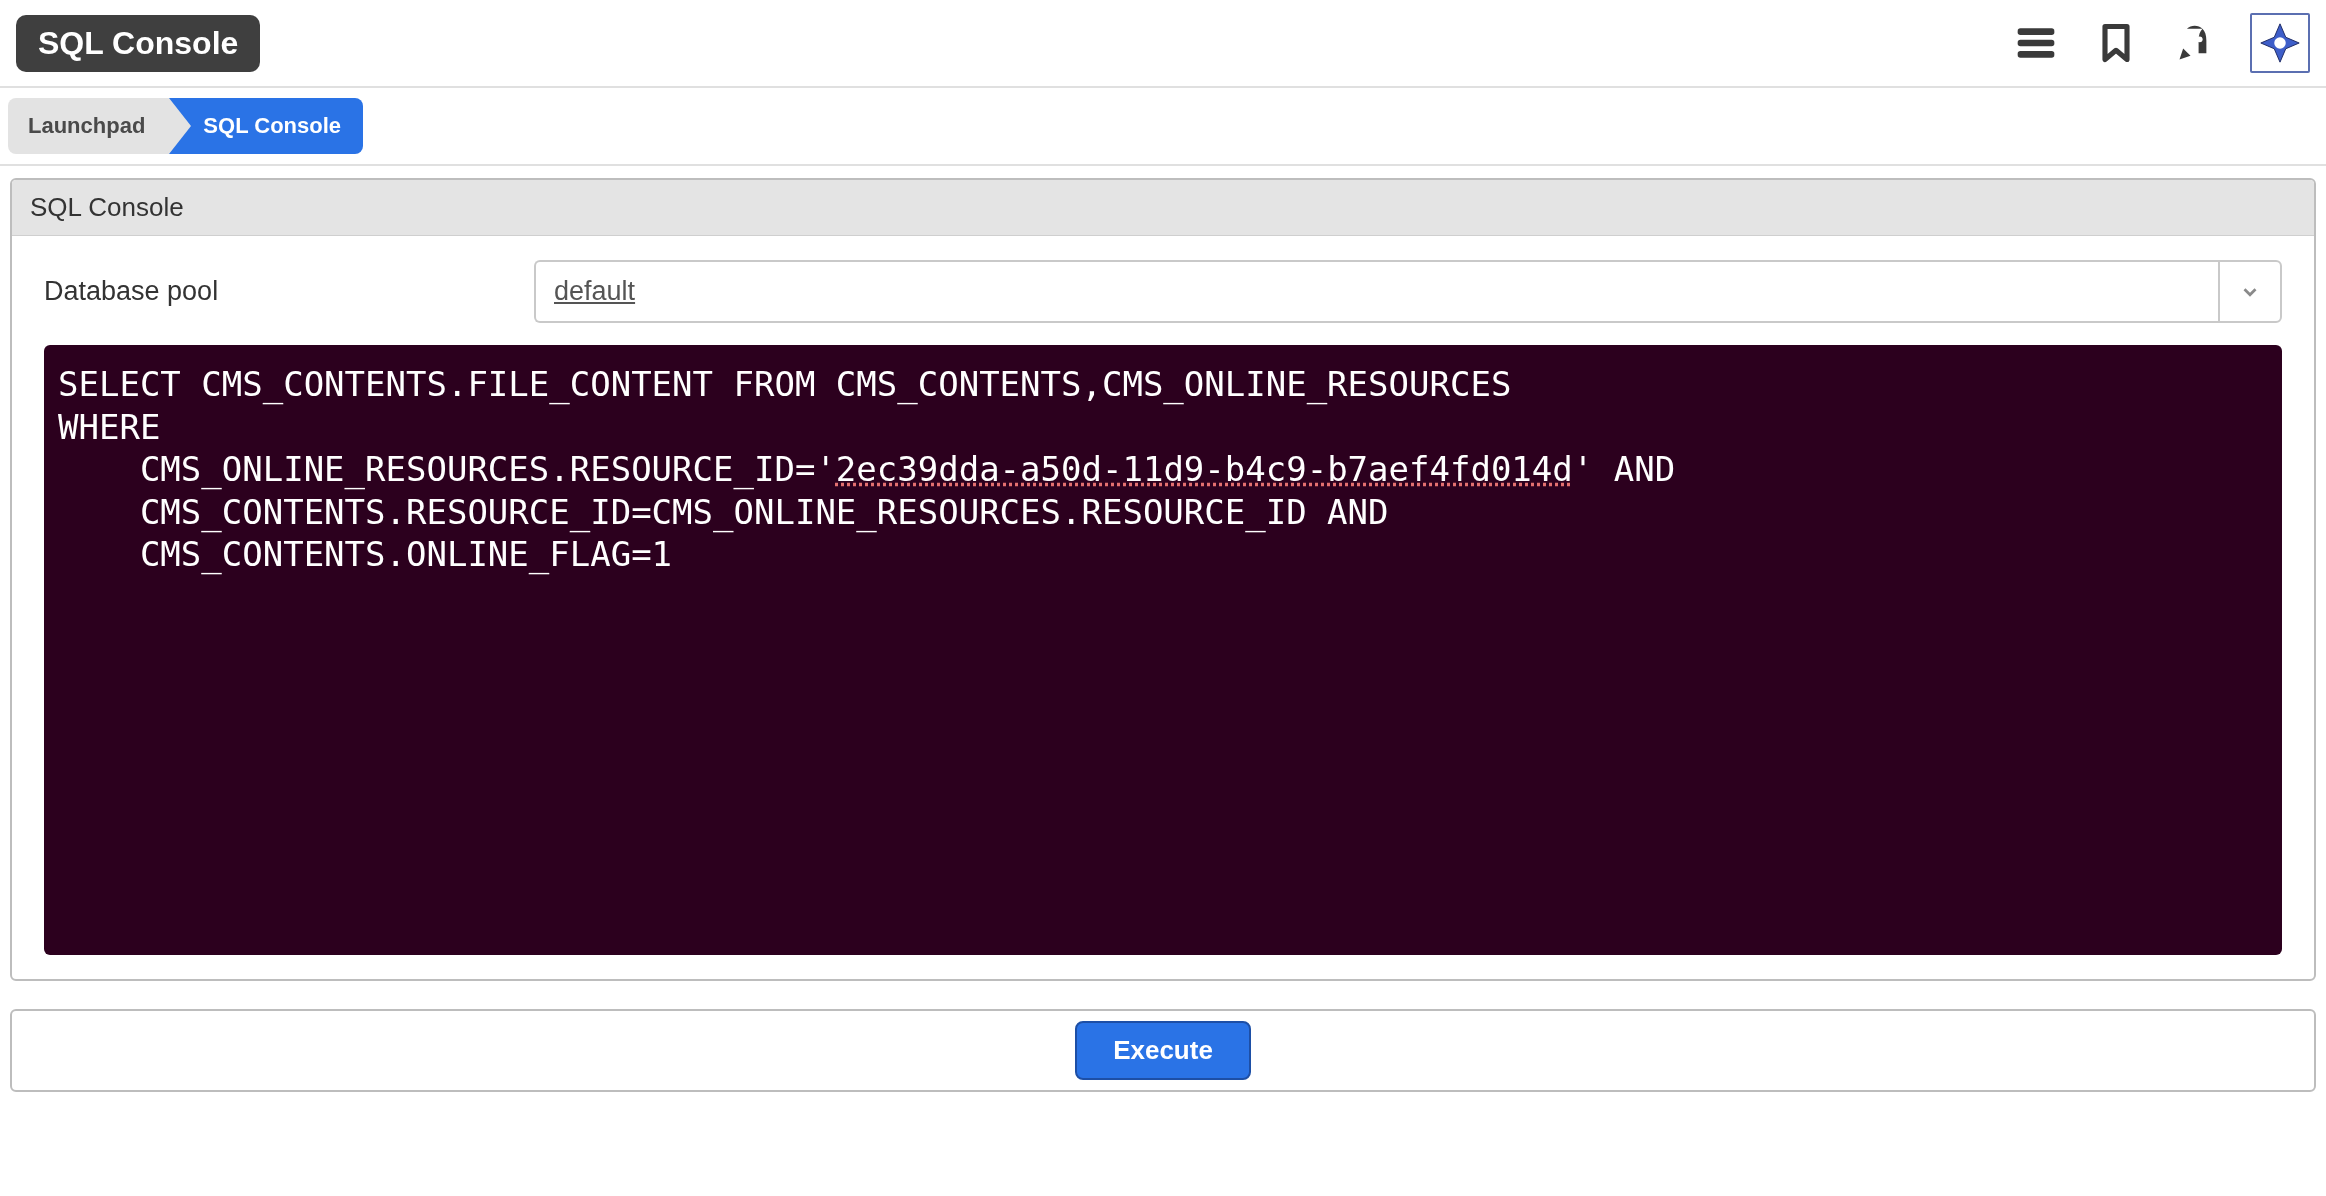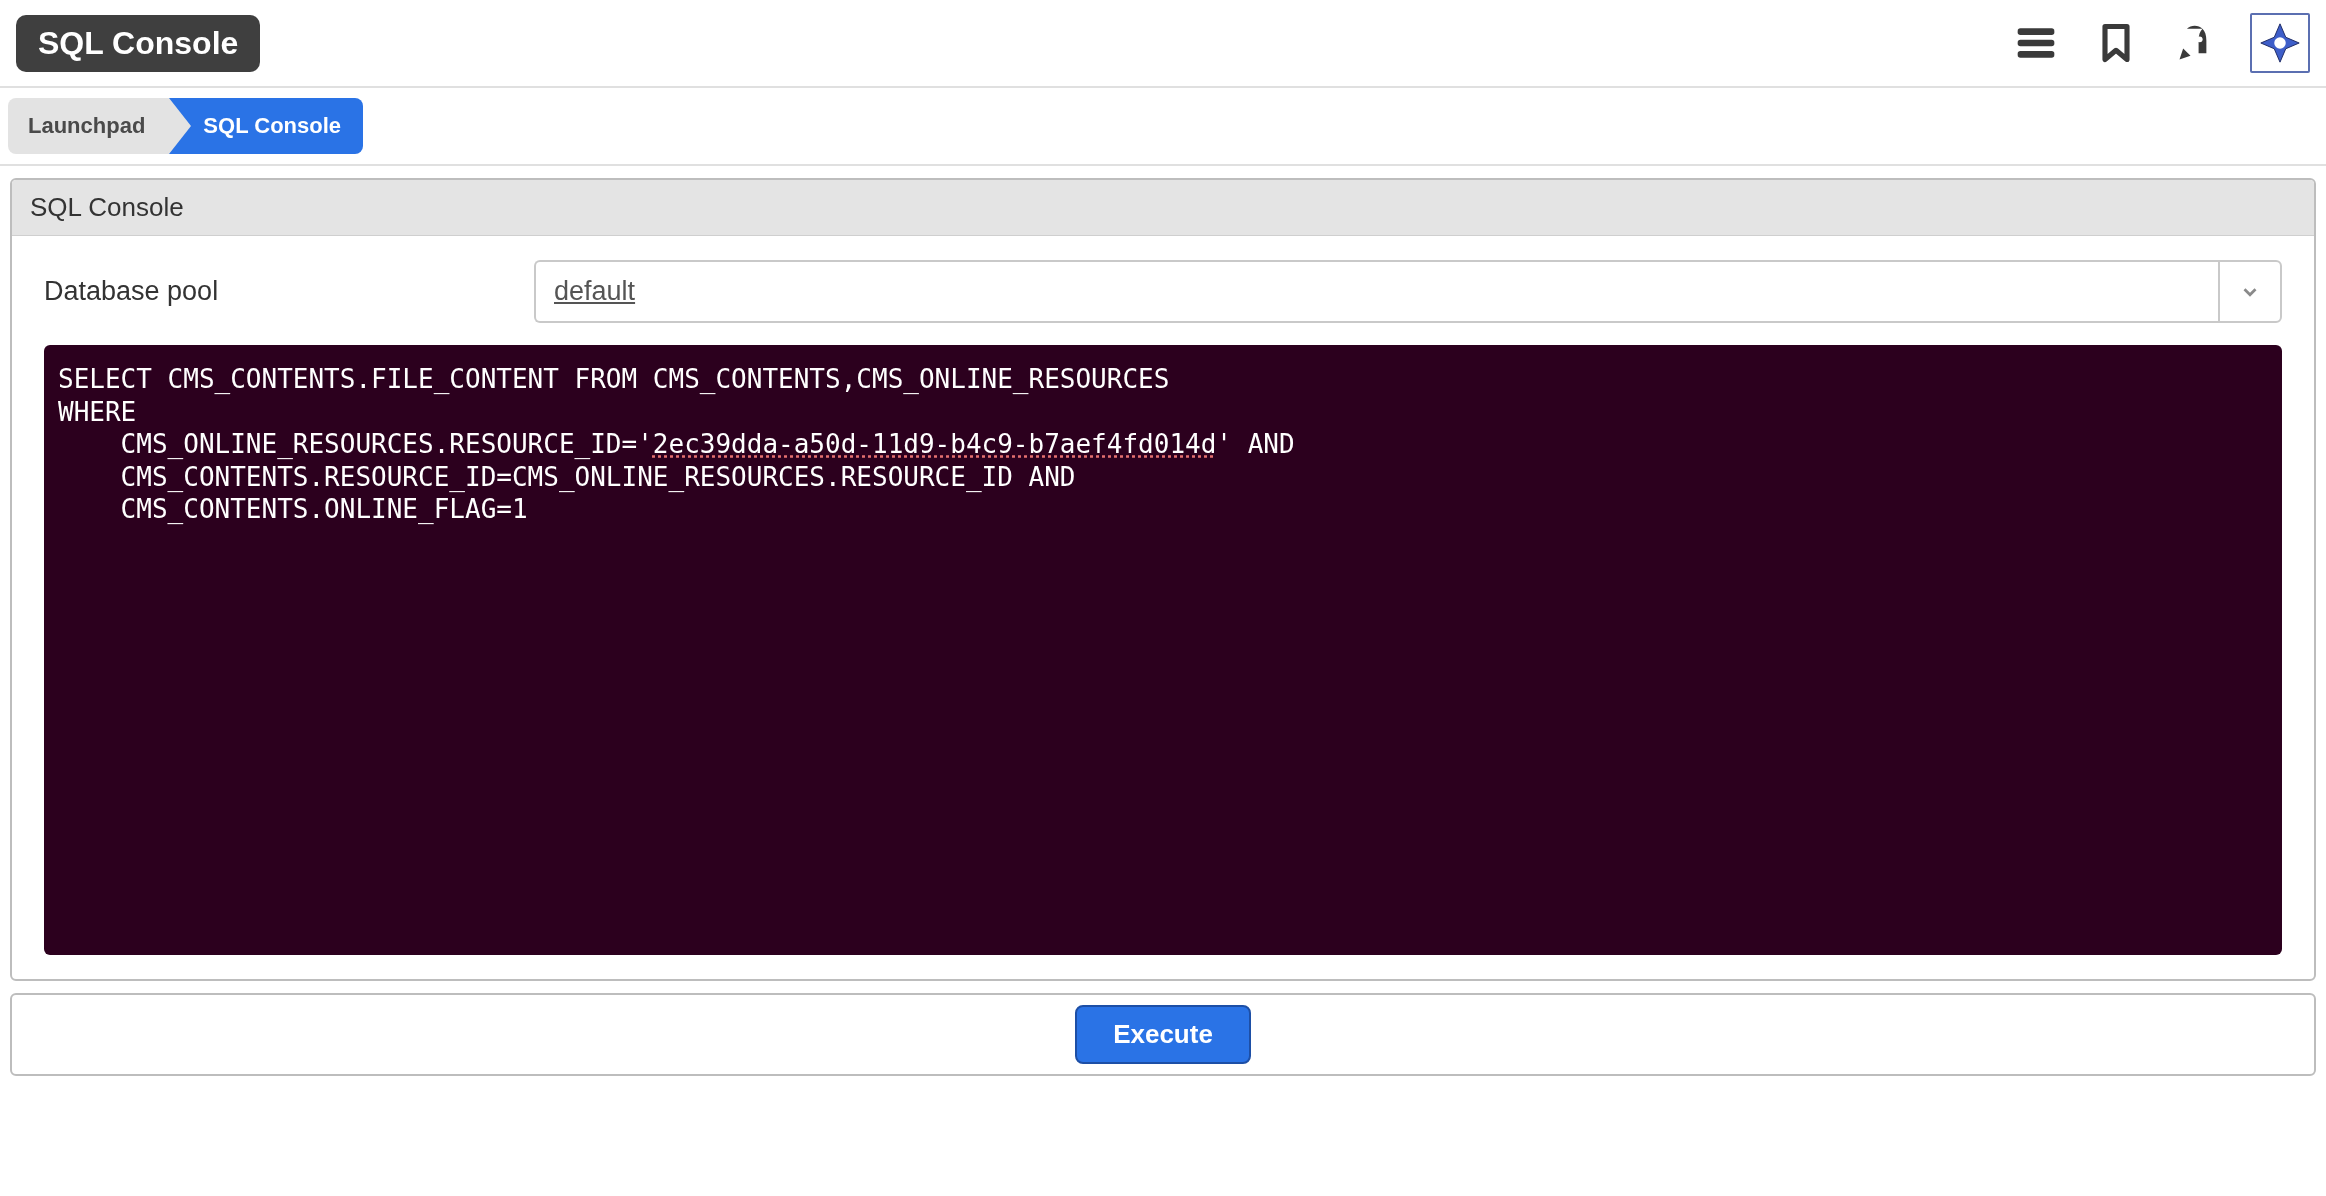--- a/index.html
+++ b/index.html
@@ -50,25 +50,25 @@
   .panel-head{background:var(--panel-head);padding:12px 18px;font-size:26px;color:#333;border-bottom:1px solid #cfcfcf;}
   .panel-body{padding:24px 32px;}
 
   .form-row{display:flex;align-items:center;gap:20px;margin-bottom:22px;}
   .form-label{width:470px;font-size:27px;color:#333;}
   .select-wrap{flex:1;display:flex;}
   .select-input{flex:1;border:2px solid var(--input-border);border-right:none;border-top-left-radius:6px;border-bottom-left-radius:6px;padding:14px 18px;font-size:27px;color:#555;background:#fff;text-decoration:underline;}
   .select-btn{width:60px;border:2px solid var(--input-border);border-top-right-radius:6px;border-bottom-right-radius:6px;display:flex;align-items:center;justify-content:center;background:#fff;cursor:pointer;}
   .select-btn svg{width:22px;height:22px;stroke:var(--chev);stroke-width:3;fill:none;}
 
-  .editor{background:var(--editor-bg);color:var(--editor-text);border-radius:6px;padding:18px 14px;font-family:"DejaVu Sans Mono","Consolas","Menlo",monospace;font-size:26px;line-height:1.25;white-space:pre;min-height:610px;box-sizing:border-box;overflow:auto;}
+  .editor{background:var(--editor-bg);color:var(--editor-text);border-radius:6px;padding:18px 14px;font-family:"DejaVu Sans Mono","Consolas","Menlo",monospace;font-size:34px;line-height:1.25;white-space:pre;min-height:610px;box-sizing:border-box;overflow:auto;}
   .editor .uuid{text-decoration-line: underline;text-decoration-style: dotted;text-decoration-color: #e37070; margin-top: 39px;}
 
   
-  .button-panel{margin:12px 10px;border:2px solid var(--panel-border);border-radius:6px;padding:10px;display:flex;justify-content:center;}
+  .button-panel{margin:28px 10px;border:2px solid var(--panel-border);border-radius:6px;padding:10px;display:flex;justify-content:center;}
   .btn{background:var(--btn-bg);color:var(--btn-text);border:2px solid var(--btn-border);font-weight:700;font-size:26px;padding:12px 36px;border-radius:8px;cursor:pointer;}
 
   
   .logo{display:flex;align-items:center;gap:6px;}
   .logo-text{font-weight:800;font-size:44px;letter-spacing:0.5px;}
   .logo-text .open{color:#c3202f;}
   .logo-text .cms{color:#1d2a63;}
 </style>
 </head>
 <body>

